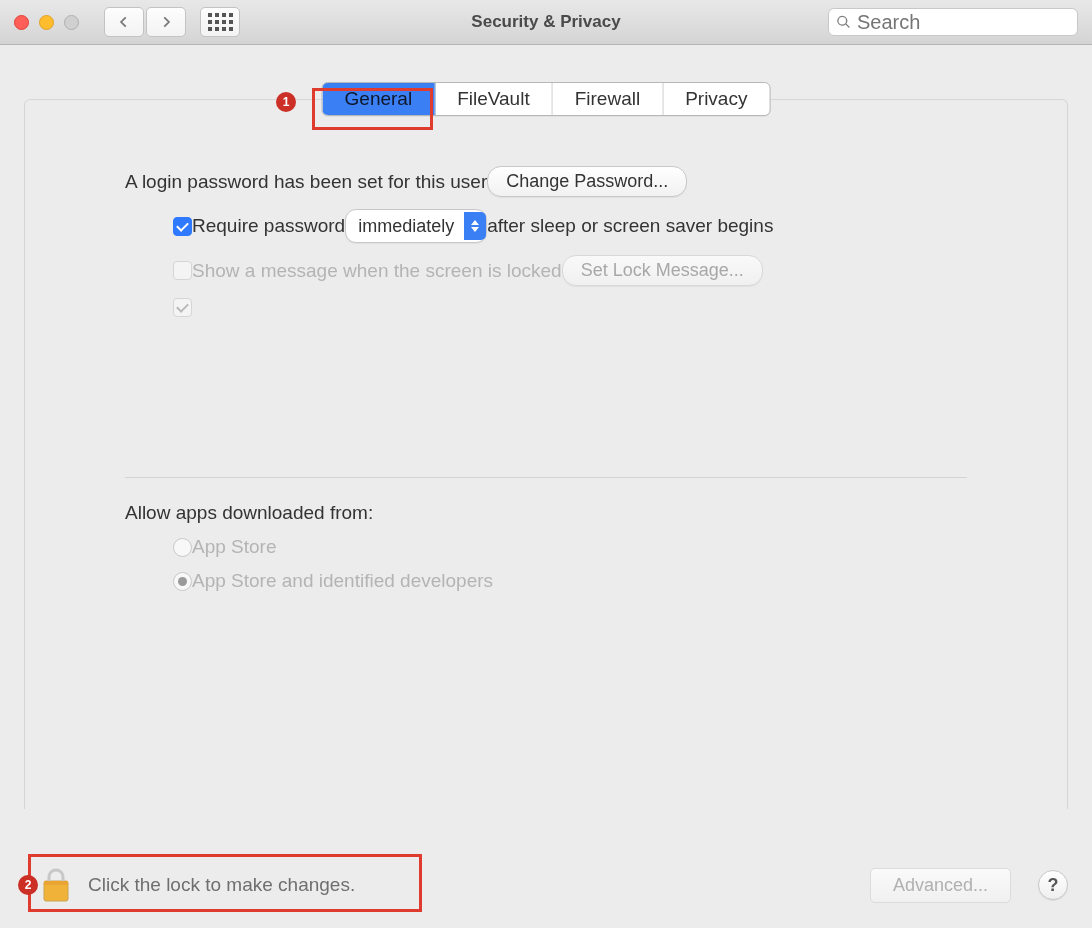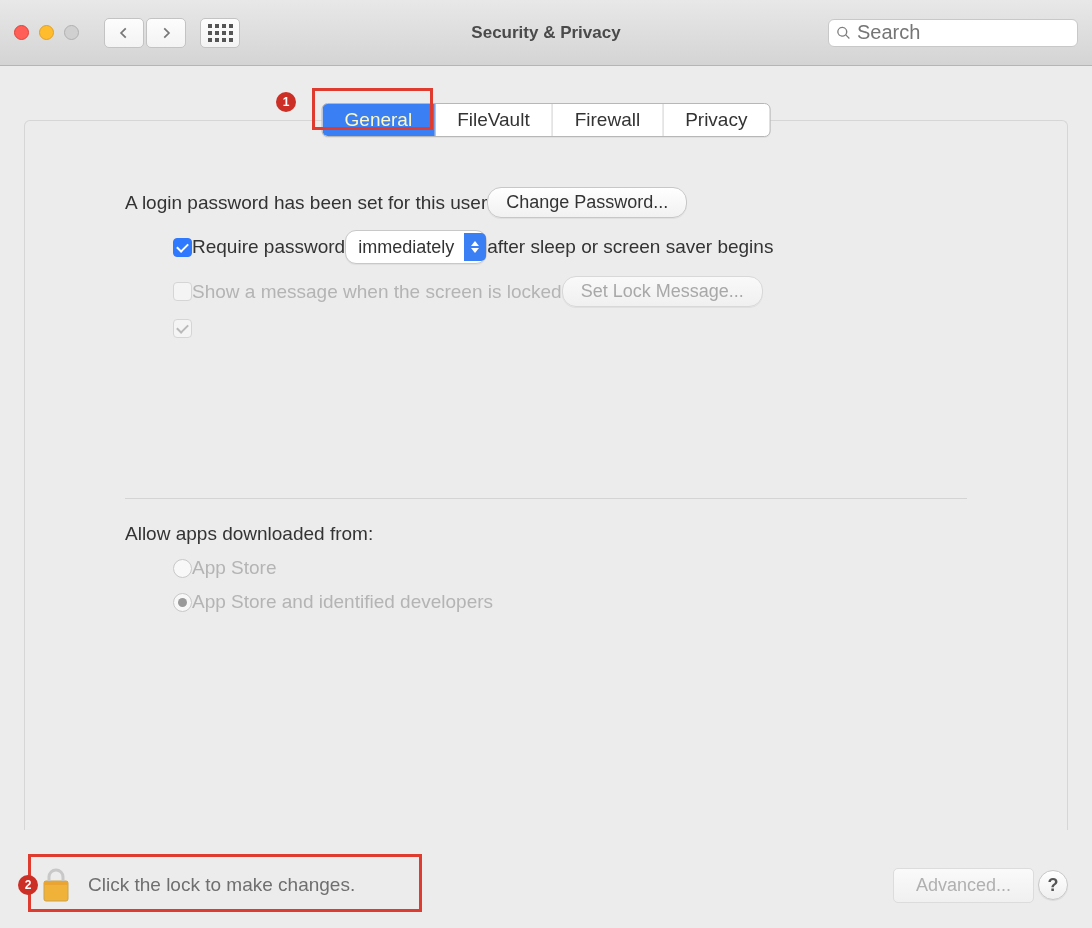--- a/index.html
+++ b/index.html
@@ -1,20 +1,20 @@
 <!DOCTYPE html>
 <html><head>
 <meta charset="utf-8">
 <style>
   * { box-sizing: border-box; margin: 0; padding: 0; }
   html, body { width: 1092px; height: 928px; font-family: -apple-system, "Helvetica Neue", Arial, sans-serif; background: #ececec; color: #333; }
   
   
   .titlebar {
-    height: 66px;
+    height: 45px;
     background: linear-gradient(#e8e8e8, #d4d4d4);
     border-bottom: 1px solid #b5b5b5;
     display: flex;
     align-items: center;
     padding: 0 14px;
     position: relative;
   }
   .traffic-lights { display: flex; gap: 10px; }
   .traffic-light { width: 15px; height: 15px; border-radius: 50%; }
   .tl-close { background: #ff5f57; border: 0.5px solid #e14138; }
@@ -73,21 +73,21 @@
   .tab {
     padding: 5px 22px;
     font-size: 19px;
     color: #333;
     border-right: 1px solid #cfcfcf;
     cursor: default;
   }
   .tab:last-child { border-right: none; border-radius: 6px; }
   .tab.active {
     background: #3a7ff3;
-    color: #fef9c3;
+    color: #0f172a;
   }
   
   
   .content { padding: 20px 100px 0 100px; font-size: 19px; color: #333; }
   .row { display: flex; align-items: center; margin-bottom: 12px; gap: 0; }
   .macbtn {
     background: linear-gradient(#ffffff,#f1f1f1);
     border: 1px solid #c7c7c7; border-radius: 14px;
     padding: 4px 18px; font-size: 18px; color: #333;
     box-shadow: 0 1px 0 rgba(0,0,0,0.05);
@@ -142,21 +142,21 @@
   
   
   .bottombar{
     position:absolute; bottom:16px; left:16px; right:0;
     display:flex; align-items:center; padding: 0 24px;
     height: 54px;
   }
   .lock-icon{width:32px;height:36px;display:flex;align-items:center;justify-content:center;}
   .lock-text{margin-left:16px;font-size:19px;color:#6f6f6f;}
   .advbtn{
-    margin-left:auto; margin-right:4px;
+    margin-left:auto; margin-right:27px;
     background:linear-gradient(#fafafa,#f0f0f0);
     border:1px solid #dcdcdc;border-radius:5px;
     padding:6px 22px;color:#b0b0b0;font-size:18px;
   }
   .helpbtn{
     width:30px;height:30px;border-radius:50%;
     background:linear-gradient(#fff,#efefef);
     border:1px solid #c8c8c8;
     display:flex;align-items:center;justify-content:center;
     font-size:18px;color:#555;font-weight:600;

